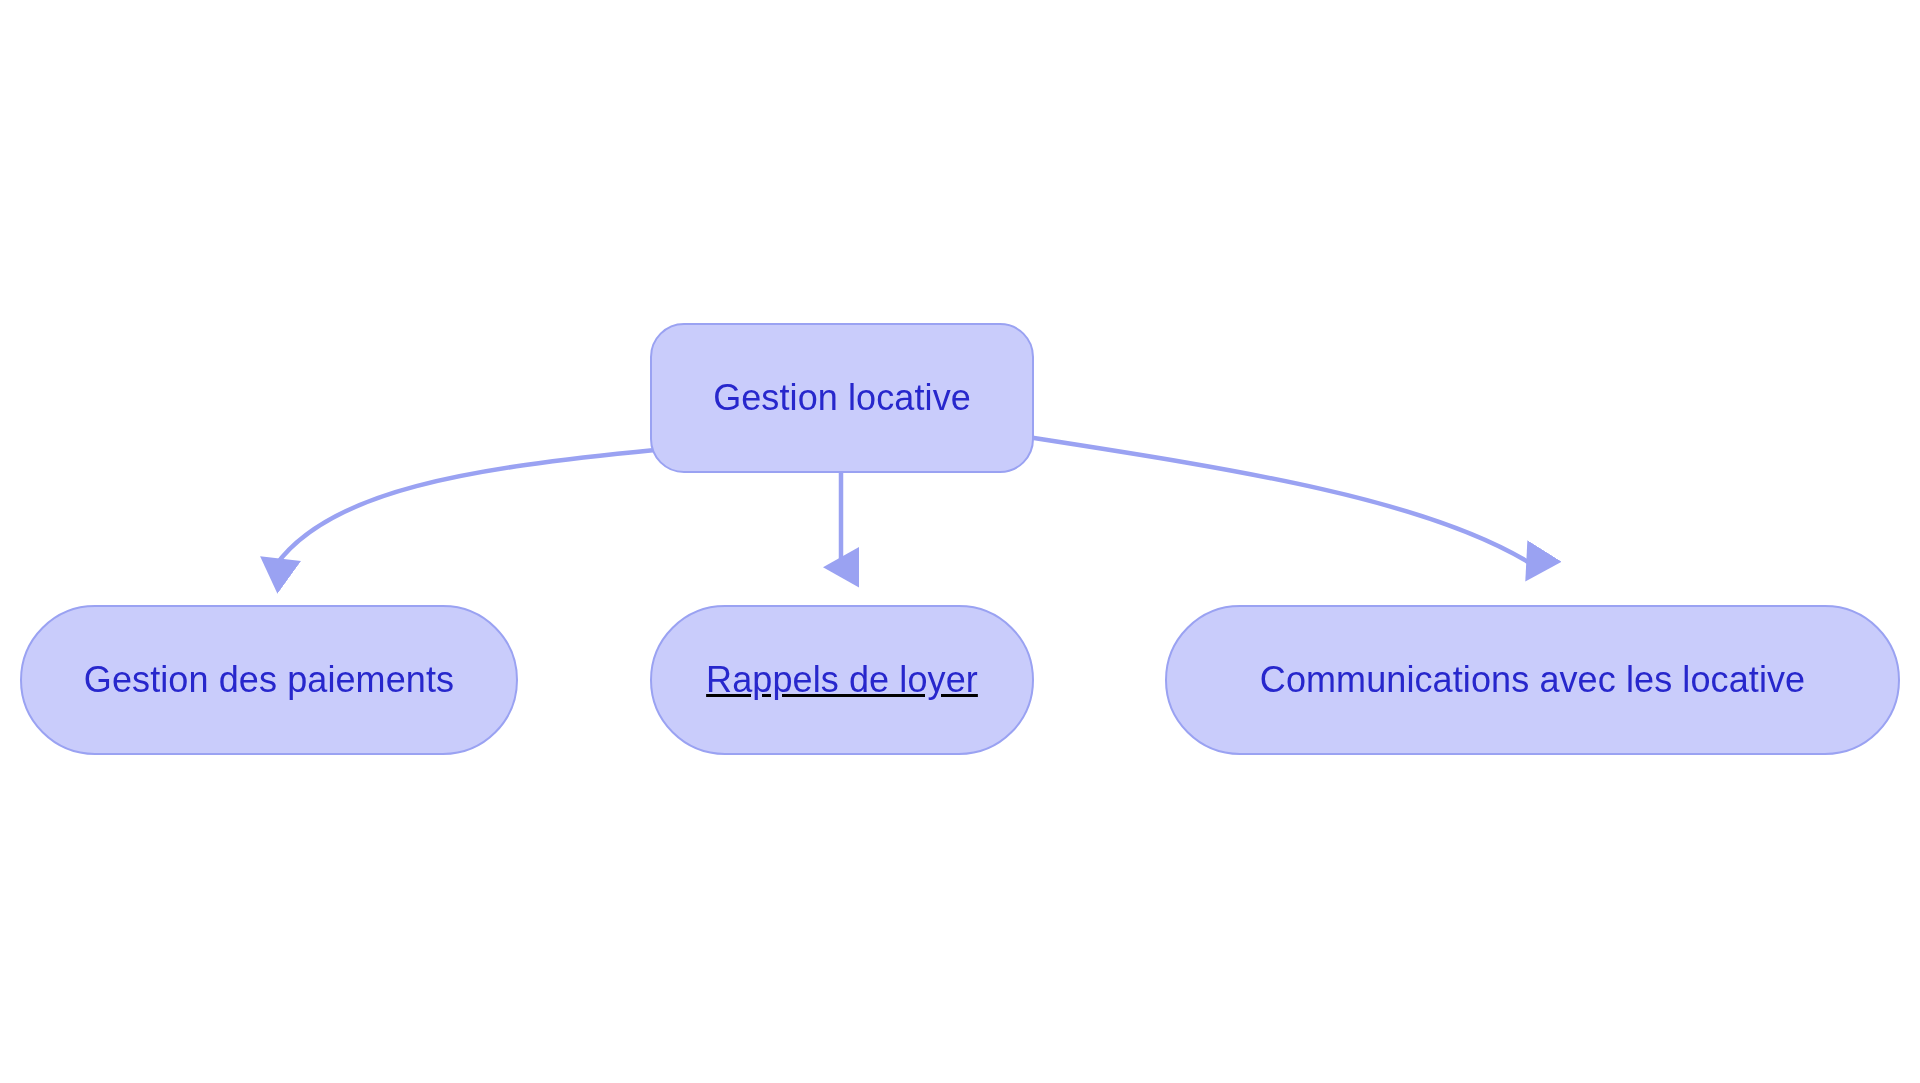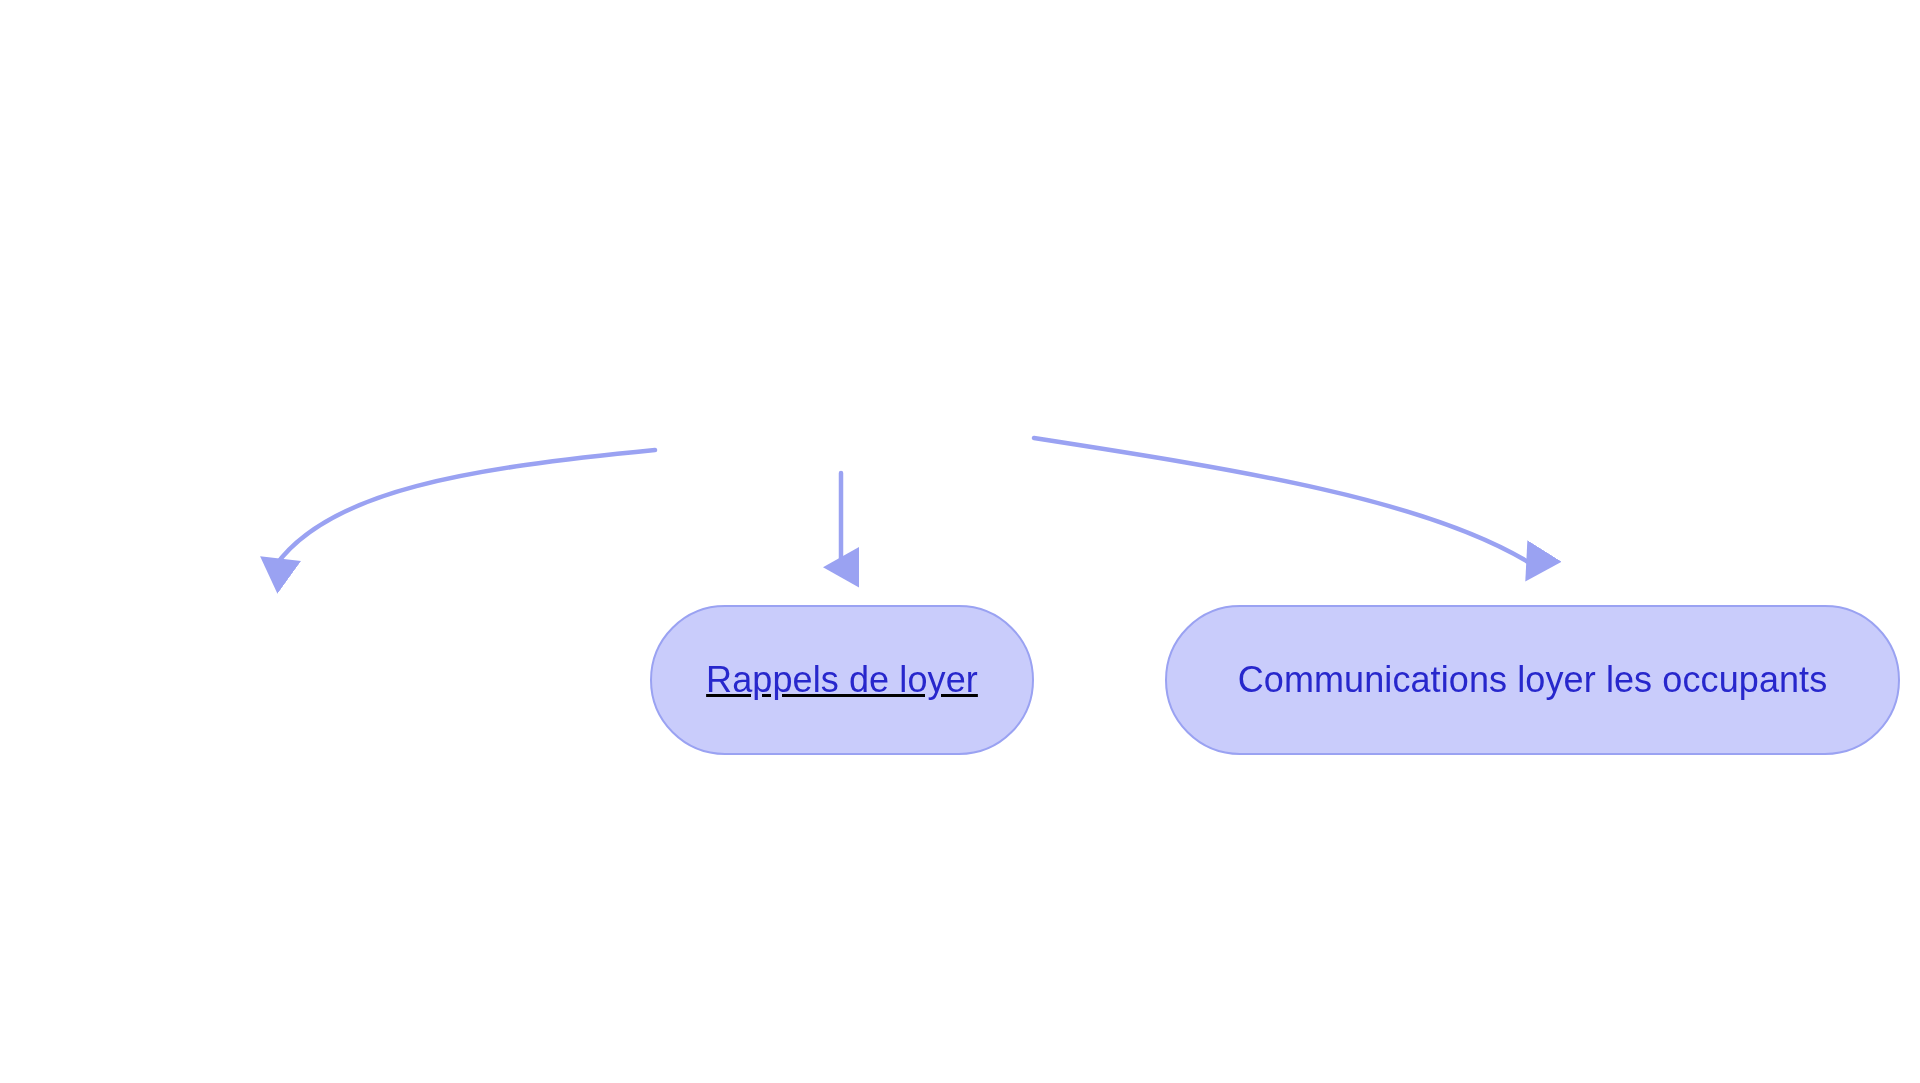--- a/index.html
+++ b/index.html
@@ -84,23 +84,29 @@
       </marker>
     </defs>
 
     <path d="M 655,450 C 470,468 330,490 276,565" fill="none" stroke="#9aa2f2" stroke-width="4.5" stroke-linecap="round" marker-end="url(#arrowhead)"></path>
 
     <path d="M 841,473 L 841,565" fill="none" stroke="#9aa2f2" stroke-width="4.5" stroke-linecap="round" marker-end="url(#arrowhead)"></path>
 
     <path d="M 1034,438 C 1240,470 1430,500 1533,565" fill="none" stroke="#9aa2f2" stroke-width="4.5" stroke-linecap="round" marker-end="url(#arrowhead)"></path>
   </svg>
 
+  <div class="node" id="node-root">
+    <span class="node-label">Gestion locative</span>
+  </div>
 
+  <div class="node" id="node-payments">
+    <span class="node-label">Gestion des paiements</span>
+  </div>
 
   <div class="node" id="node-reminders">
     <span class="node-label">Rappels de loyer</span>
   </div>
 
   <div class="node" id="node-communications">
-    <span class="node-label">Communications loyer les occupants</span>
+    <span class="node-label">Communications avec les locative</span>
   </div>
 
 </div>
 
 </body></html>

